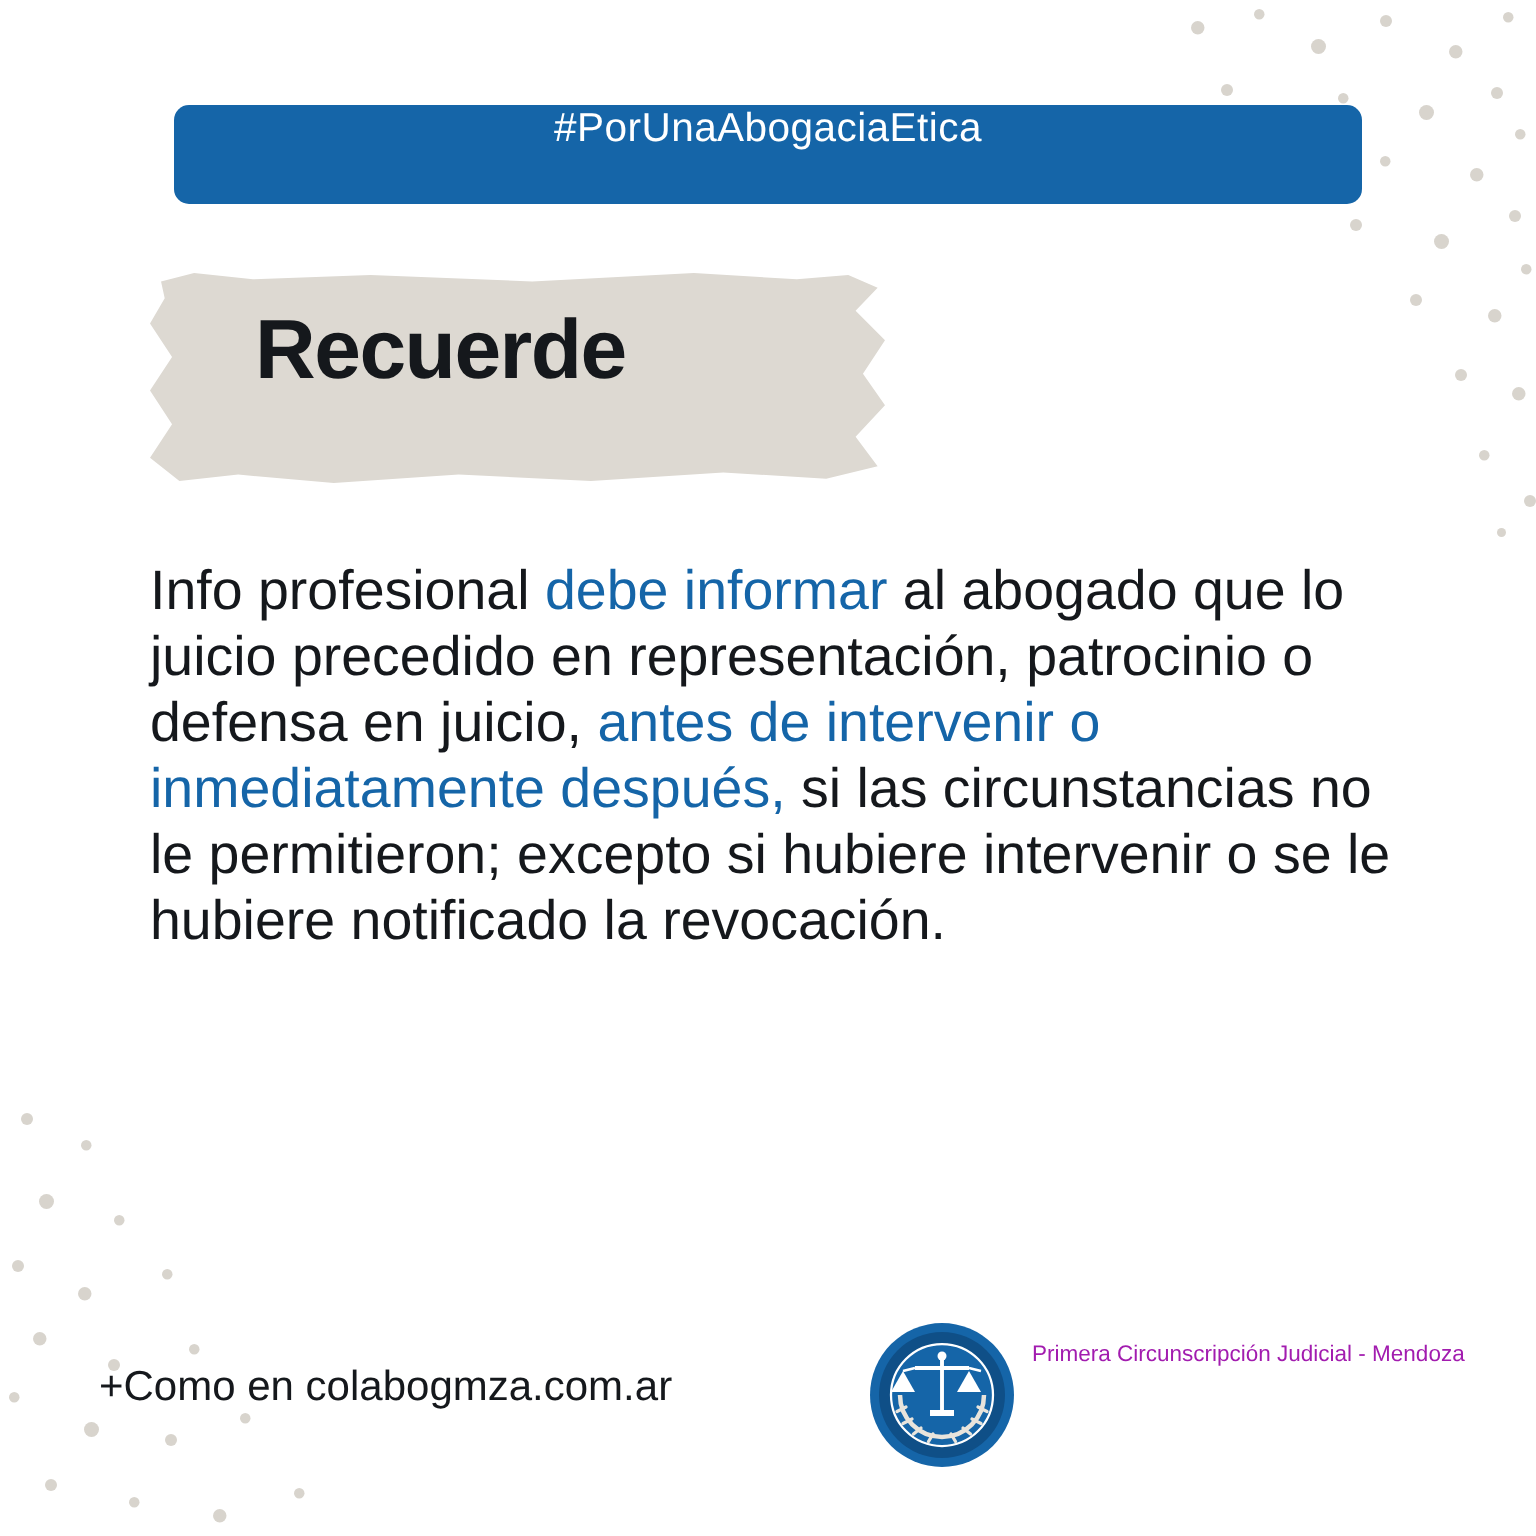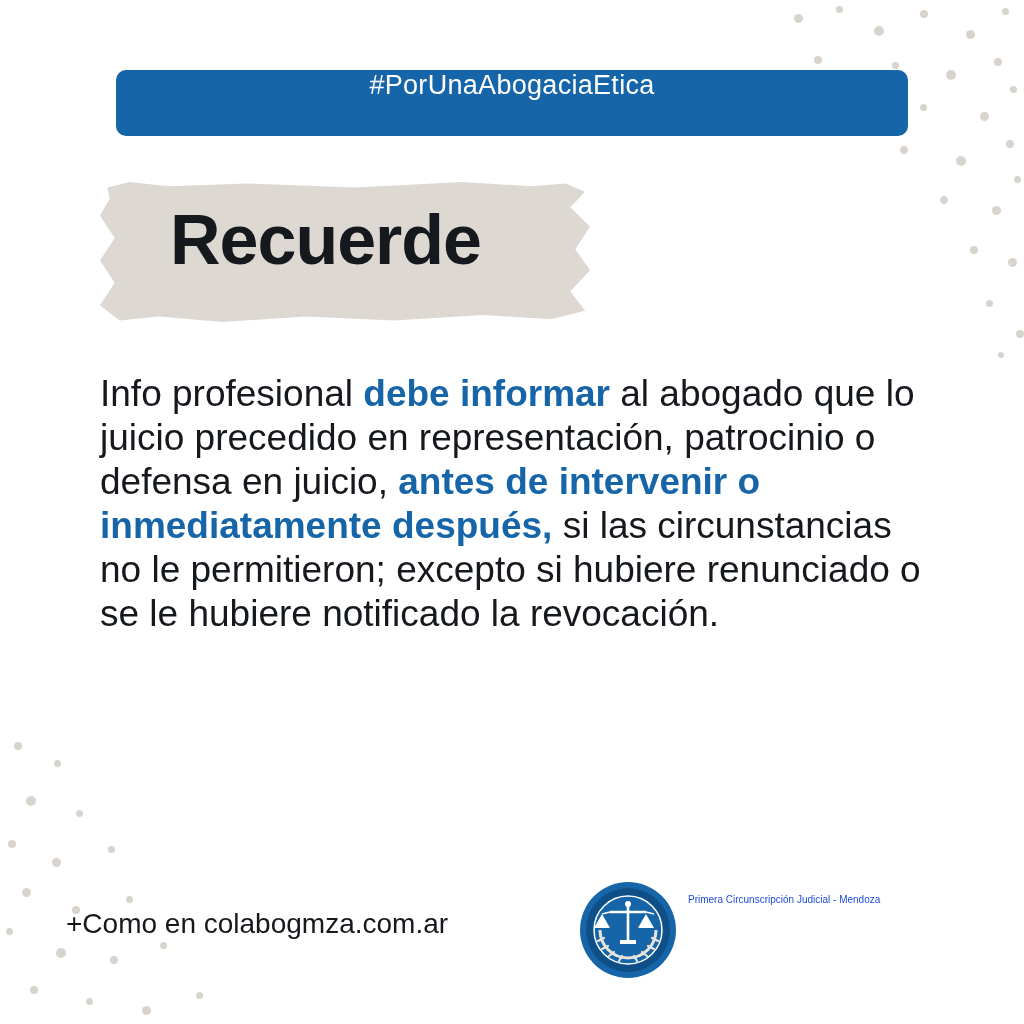--- a/index.html
+++ b/index.html
@@ -66,40 +66,40 @@
       1.5% 4%, 6% 0%, 14% 3%, 30% 1%, 52% 4%, 74% 0%, 88% 3%, 95% 1%,
       99% 7%, 96% 18%, 100% 32%, 97% 48%, 100% 63%, 96% 78%, 99% 92%,
       92% 98%, 78% 95%, 60% 99%, 42% 96%, 25% 100%, 12% 96%, 4% 99%,
       0% 88%, 3% 72%, 0% 56%, 3% 40%, 0% 24%, 2% 12%
     );
   }
   .recuerde-text {
     position: absolute;
     left: 70px;
     top: 18px;
-    font-size: 70px;
+    font-size: 56px;
     font-weight: bold;
     color: #15181c;
     letter-spacing: -1px;
   }
 
   
   .body-text {
     position: absolute;
     left: 100px;
     top: 372px;
     width: 830px;
     font-size: 37px;
     line-height: 44px;
     color: #15181c;
     font-weight: 400;
   }
   .hl {
     color: #1565a8;
-    font-weight: bold;
+    font-weight: normal;
   }
 
   
   .law-ref {
     position: absolute;
     left: 58px;
     top: 800px;
     font-size: 26px;
     font-weight: bold;
     color: #1565a8;
@@ -142,22 +142,22 @@
     line-height: 31px;
   }
   .logo-line2 {
     font-size: 27px;
     font-weight: bold;
     color: #1b1b1b;
     line-height: 31px;
   }
   .logo-sub {
     margin-top: 8px;
-    font-size: 10px;
-    color: #1d4ed8;
+    font-size: 15px;
+    color: #a21caf;
   }
 </style>
 </head>
 <body>
 
 <div class="canvas">
 
   <div class="dots" style="left:770px; top:0px; width:254px; height:380px;">
     <div class="dot" style="left:24px; top:14px; width:9px; height:9px;"></div>
     <div class="dot" style="left:66px; top:6px; width:7px; height:7px;"></div>
@@ -210,21 +210,21 @@
   <div class="hashtag-banner">
     <span class="hashtag-text">#PorUnaAbogaciaEtica</span>
   </div>
 
   <div class="recuerde-wrap">
     <div class="recuerde-paper"></div>
     <div class="recuerde-text">Recuerde</div>
   </div>
 
   <div class="body-text">
-    <span>Info profesional </span><span class="hl">debe informar</span><span> al abogado que lo juicio precedido en representación, patrocinio o defensa en juicio,  </span><span class="hl">antes de intervenir o inmediatamente después,</span><span> si las circunstancias no le permitieron; excepto si hubiere renunciado o se le hubiere notificado la revocación.</span>
+    <span>Info profesional </span><span class="hl">debe informar</span><span> al abogado que lo juicio precedido en representación, patrocinio o defensa en juicio,  </span><span class="hl">antes de intervenir o inmediatamente después,</span><span> si las circunstancias no le permitieron; excepto si hubiere intervenir o se le hubiere notificado la revocación.</span>
   </div>
 
 
   <div class="more-info">+Como en colabogmza.com.ar</div>
 
   <div class="logo-block">
     <div class="logo-emblem">
       <svg width="100" height="100" viewBox="0 0 100 100" aria-hidden="true">
         <circle cx="50" cy="50" r="48" fill="#1565a8"></circle>
         <circle cx="50" cy="50" r="42" fill="#0f4f87"></circle>

